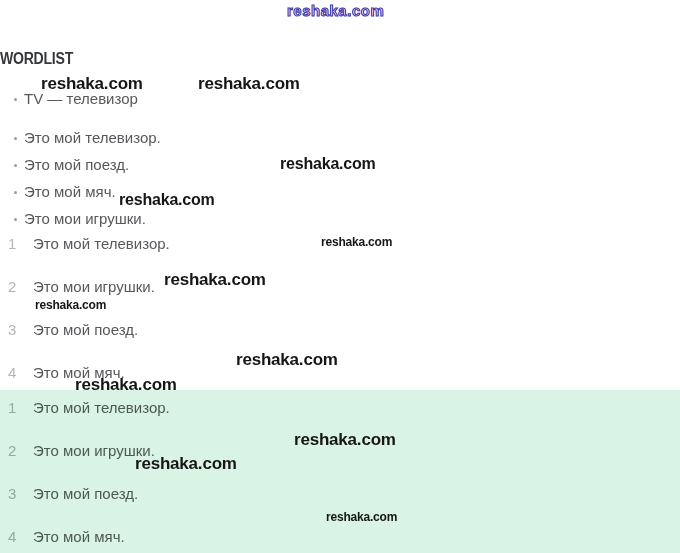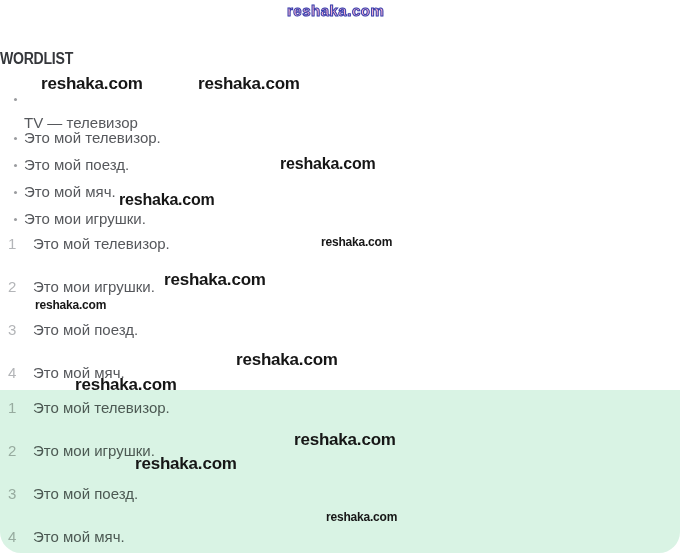--- a/index.html
+++ b/index.html
@@ -7,21 +7,20 @@
     padding: 0;
     background: #ffffff;
     font-family: "Liberation Sans", sans-serif;
   }
   .page {
     position: relative;
     width: 680px;
     height: 553px;
     background: #ffffff;
     overflow: hidden;
-    border-radius: 21px;
   }
   
   .intro {
     position: absolute;
     left: 0;
     top: 25px;
     margin: 0;
     font-size: 15.5px;
     color: #55575b;
     letter-spacing: 0.2px;
@@ -50,21 +49,21 @@
   }
   .bullet-dot {
     position: absolute;
     left: 14px;
     top: 8px;
     width: 3px;
     height: 3px;
     border-radius: 50%;
     background: #9a9c9f;
   }
-  .bullet-text { position: absolute; left: 24px; top: 0; margin-top: 24px; }
+  .bullet-text { position: absolute; left: 24px; top: 0; }
   .tv-item { top: 90px; }
   .train-clip {
     position: absolute;
     left: 0;
     top: 117px;
     height: 10px;
     overflow: hidden;
     width: 300px;
   }
   .train-clip .bullet-text { position: absolute; left: 24px; top: 16px; font-size: 12px; color: #b91c1c; white-space: nowrap; }

